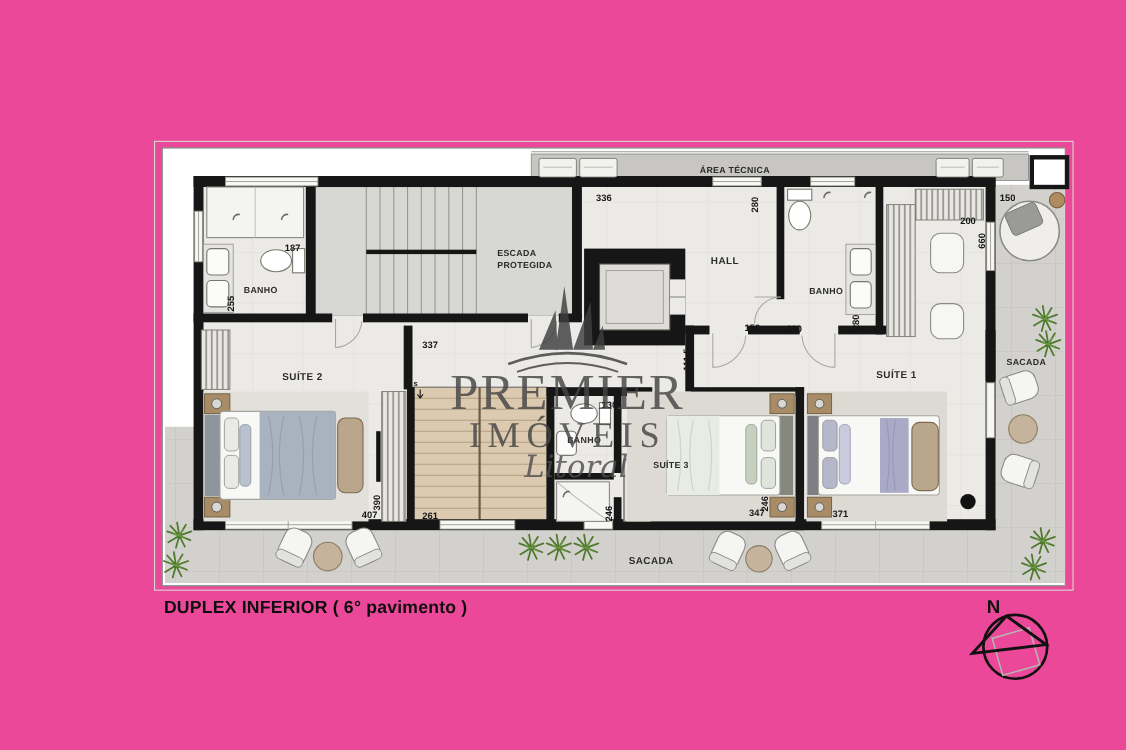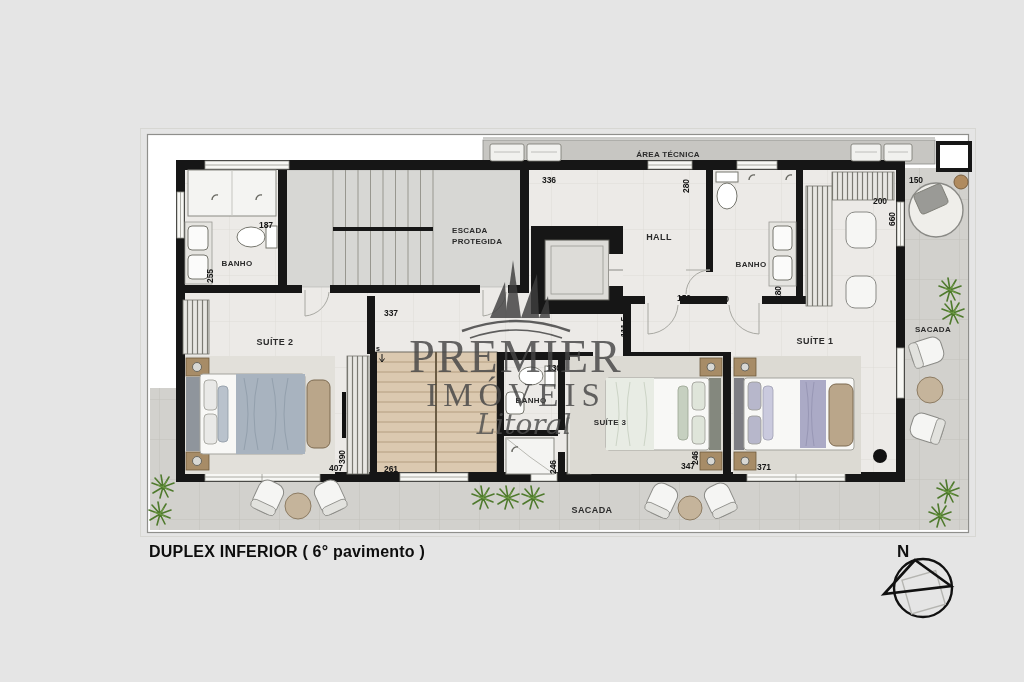--- a/index.html
+++ b/index.html
@@ -1,16 +1,16 @@
 <!DOCTYPE html>
 <html><head>
 <meta charset="utf-8">
 <style>
   html,body{margin:0;padding:0;background:#ffffff;}
-  .page{position:relative;width:1024px;height:682px;background:#e5e5e5;overflow:hidden;
+  .page{position:relative;width:1024px;height:682px;background:#ec4899;overflow:hidden;
         font-family:"Liberation Sans",sans-serif;}
   svg text{font-family:"Liberation Sans",sans-serif;}
   .room-label{font-size:9px;font-weight:bold;fill:#2b2b2b;letter-spacing:.4px;}
   .room-label-sm{font-size:8px;font-weight:bold;fill:#2b2b2b;letter-spacing:.3px;}
   .dim{font-size:8.5px;font-weight:bold;fill:#161616;}
   .title-text{font-size:16px;font-weight:bold;fill:#0d0d0d;letter-spacing:.2px;}
   .wm-serif{font-family:"Liberation Serif",serif;fill:#454545;}
   .wm-script{font-family:"DejaVu Serif",serif;font-style:italic;fill:#4e4e4e;}
   .north-n{font-size:17px;font-weight:bold;fill:#111;}
 </style>

